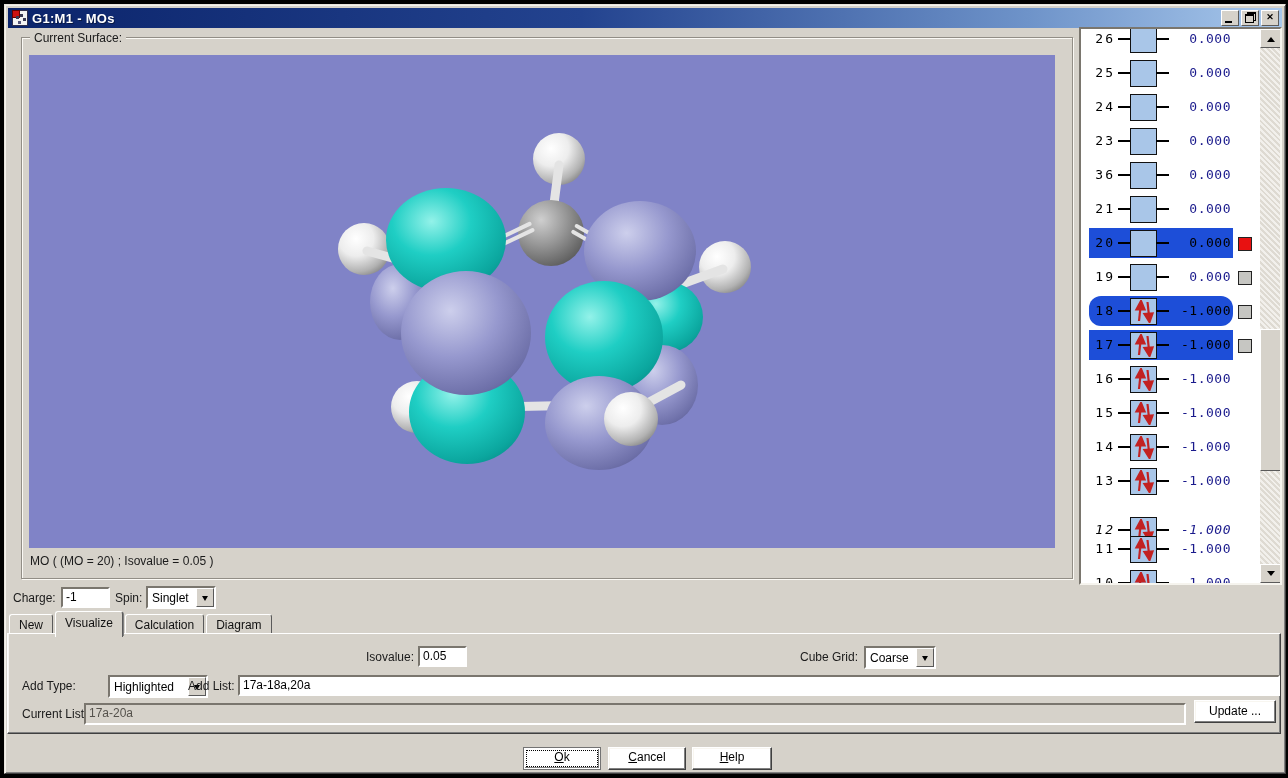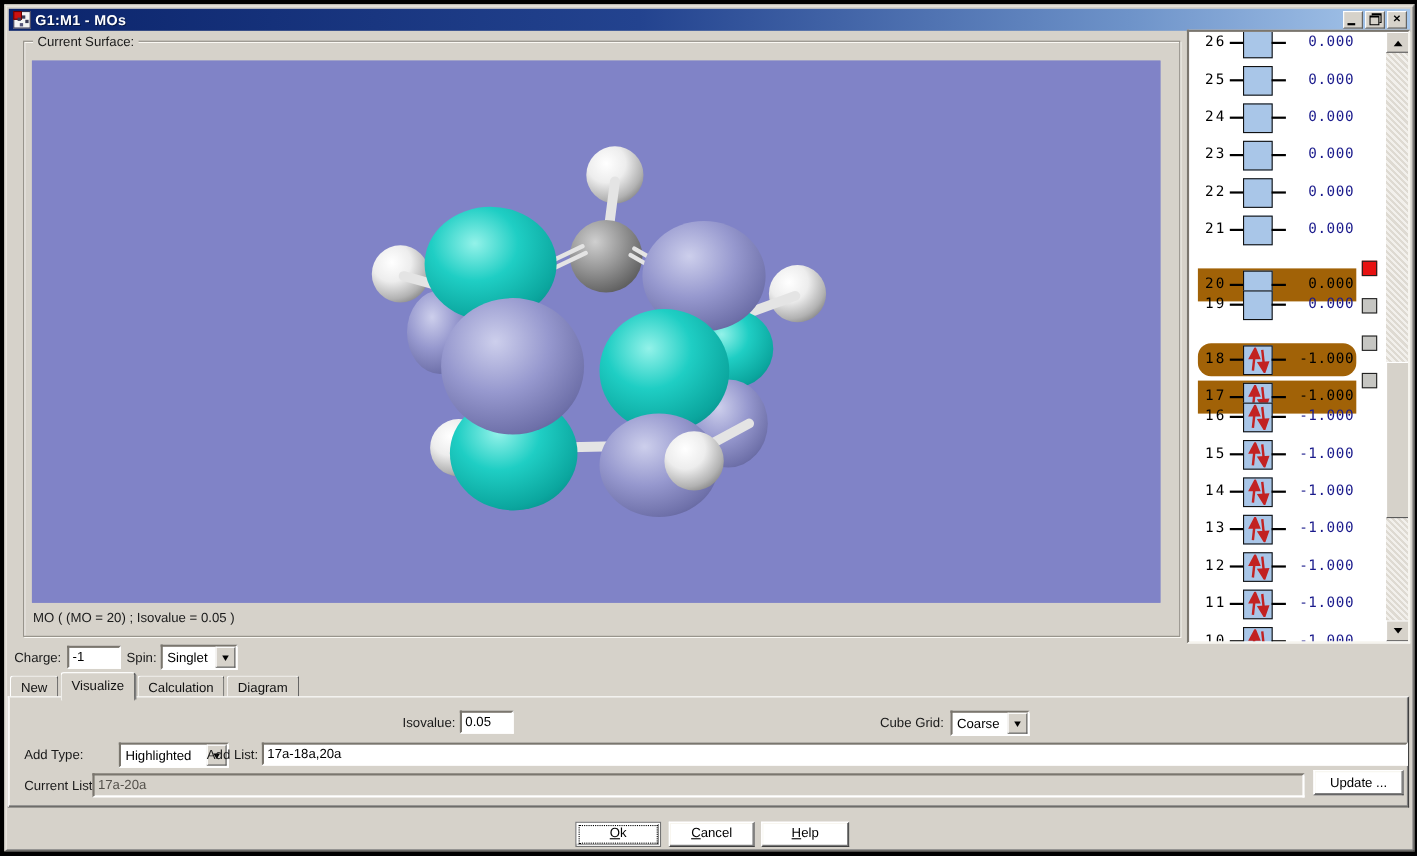--- a/index.html
+++ b/index.html
@@ -27,21 +27,21 @@
   .groupbox{position:absolute;left:16px;top:32px;width:1050px;height:540px;
             border:1px solid #928E86;box-shadow:1px 1px 0 #FBF9F4, inset 1px 1px 0 #FBF9F4;}
   .group-label{position:absolute;left:8px;top:-7px;background:#D6D2CA;padding:0 4px;font-size:12px;color:#1A1A1A;}
   .viewport{position:absolute;left:7px;top:17px;width:1026px;height:493px;background:#8083C7;overflow:hidden;}
   .surface-caption{position:absolute;left:8px;top:516px;font-size:12px;color:#1A1A1A;}
   
   .mo-list-wrap{position:absolute;left:1074px;top:22px;width:199px;height:554px;background:#FFF;
                 border:2px solid;border-color:#7A766E #F6F4EE #F6F4EE #7A766E;overflow:hidden;}
   .mo-rows{position:absolute;left:0;top:0;width:177px;height:100%;overflow:hidden;}
   .mo-row{position:absolute;left:8px;width:144px;height:30px;}
-  .mo-row.hl{background:#a16207;margin-top:16px;}
+  .mo-row.hl{background:#1d4ed8;}
   .mo-num{position:absolute;left:0;top:7px;width:26px;text-align:right;
           font-family:"DejaVu Sans Mono",monospace;font-size:13px;color:#000;letter-spacing:2px;}
   .mo-dash{position:absolute;top:14px;height:2px;background:#000;}
   .mo-dash.d1{left:29px;width:12px;}
   .mo-dash.d2{left:67px;width:13px;}
   .mo-box{position:absolute;left:41px;top:2px;width:25px;height:25px;background:#A9C6E8;border:1px solid #111;}
   .mo-energy{position:absolute;right:2px;top:7px;font-family:"DejaVu Sans Mono",monospace;
              font-size:13px;color:#1A1A8C;letter-spacing:.5px;}
   .mo-row.hl .mo-energy{color:#000;}
   .mo-cb{position:absolute;left:157px;width:12px;height:12px;border:1px solid #222;}
@@ -191,21 +191,21 @@
             <span class="mo-energy">0.000</span>
           </div>
           <div class="mo-row" style="top: 97px;">
             <span class="mo-num">23</span>
             <span class="mo-dash d1"></span>
             <div class="mo-box"></div>
             <span class="mo-dash d2"></span>
             <span class="mo-energy">0.000</span>
           </div>
           <div class="mo-row" style="top: 131px;">
-            <span class="mo-num">22</span>
+            <span class="mo-num">36</span>
             <span class="mo-dash d1"></span>
             <div class="mo-box"></div>
             <span class="mo-dash d2"></span>
             <span class="mo-energy">0.000</span>
           </div>
           <div class="mo-row" style="top: 165px;">
             <span class="mo-num">21</span>
             <span class="mo-dash d1"></span>
             <div class="mo-box"></div>
             <span class="mo-dash d2"></span>
@@ -318,21 +318,21 @@
                   <line x1="8" y1="21" x2="9.5" y2="7"></line>
                   <polygon points="10,1 5.5,9.5 13.5,9.5"></polygon>
                   <line x1="16.5" y1="2" x2="18" y2="16"></line>
                   <polygon points="18.5,22 13.5,14 21.5,13.5"></polygon>
                 </g>
               </svg>
             </div>
             <span class="mo-dash d2"></span>
             <span class="mo-energy">-1.000</span>
           </div>
-          <div class="mo-row" style="top: 471px;">
+          <div class="mo-row" style="top: 486px; font-style: italic;">
             <span class="mo-num">12</span>
             <span class="mo-dash d1"></span>
             <div class="mo-box">
               <svg width="25" height="23" viewBox="0 0 25 23" style="position:absolute;left:0;top:1px;">
                 <g stroke="#C22222" stroke-width="2.2" fill="#C22222">
                   <line x1="8" y1="21" x2="9.5" y2="7"></line>
                   <polygon points="10,1 5.5,9.5 13.5,9.5"></polygon>
                   <line x1="16.5" y1="2" x2="18" y2="16"></line>
                   <polygon points="18.5,22 13.5,14 21.5,13.5"></polygon>
                 </g>

